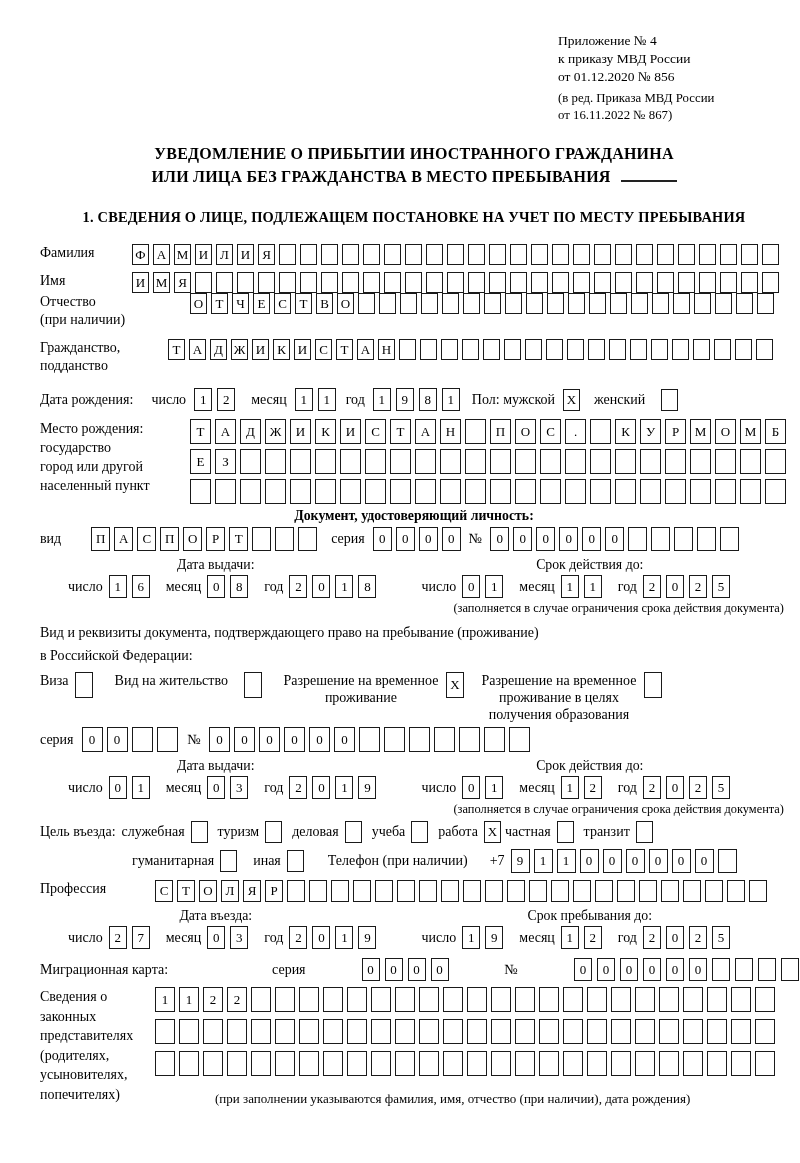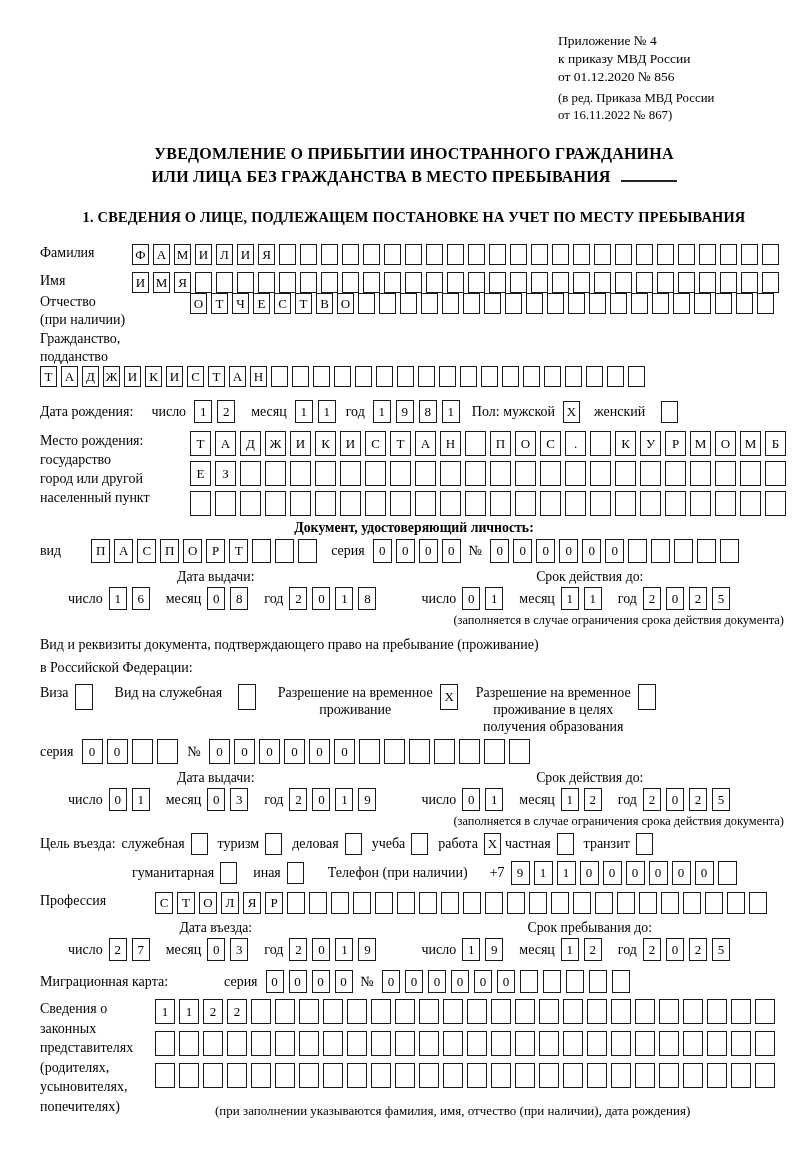--- a/index.html
+++ b/index.html
@@ -194,21 +194,21 @@
         <div class="cell"></div>
         <div class="cell"></div>
         <div class="cell"></div>
         <div class="cell"></div>
         <div class="cell"></div>
         <div class="cell"></div>
         <div class="cell"></div>
       </div>
   </div>
 
-  <div class="row" style="margin-top:1px;flex-direction:column;">
+  <div class="row" style="margin-top:10px;">
     <div class="lbl w128">
       <div>Гражданство,</div>
       <div>подданство</div>
     </div>
     <div class="cells c17 g4">
         <div class="cell">Т</div>
         <div class="cell">А</div>
         <div class="cell">Д</div>
         <div class="cell">Ж</div>
         <div class="cell">И</div>
@@ -449,21 +449,21 @@
   <div style="margin-top:5px; line-height:23px;">
     <div>Вид и реквизиты документа, подтверждающего право на пребывание (проживание)</div>
     <div>в Российской Федерации:</div>
   </div>
 
   <div class="permits">
     <span class="pl">Виза</span>
     <div class="cells cbx">
         <div class="cell"></div>
       </div>
-    <span class="pl gap" style="margin-left:22px;">Вид на служебная</span>
+    <span class="pl gap" style="margin-left:22px;">Вид на жительство</span>
     <div class="cells cbx" style="margin-left:16px;">
         <div class="cell"></div>
       </div>
     <span class="pl gap multi" style="margin-left:20px;">Разрешение на временное проживание</span>
     <div class="cells cbx">
         <div class="cell">X</div>
       </div>
     <span class="pl gap multi" style="margin-left:16px;">Разрешение на временное проживание в целях получения образования</span>
     <div class="cells cbx">
         <div class="cell"></div>
@@ -679,21 +679,21 @@
               <div class="cell">2</div>
               <div class="cell">0</div>
               <div class="cell">2</div>
               <div class="cell">5</div>
             </div>
         </div>
       </div>
     </div>
   </div>
 
-  <div class="inline-row" style="margin-top:9px;">
+  <div class="inline-row" style="margin-top:9px;gap:48px;">
     <span class="t" style="margin-right:56px;">Миграционная карта:</span>
     <span class="t">серия</span>
     <div class="cells cdate" style="margin-right:8px;">
         <div class="cell">0</div>
         <div class="cell">0</div>
         <div class="cell">0</div>
         <div class="cell">0</div>
       </div>
     <span class="t">№</span>
     <div class="cells cdate">

